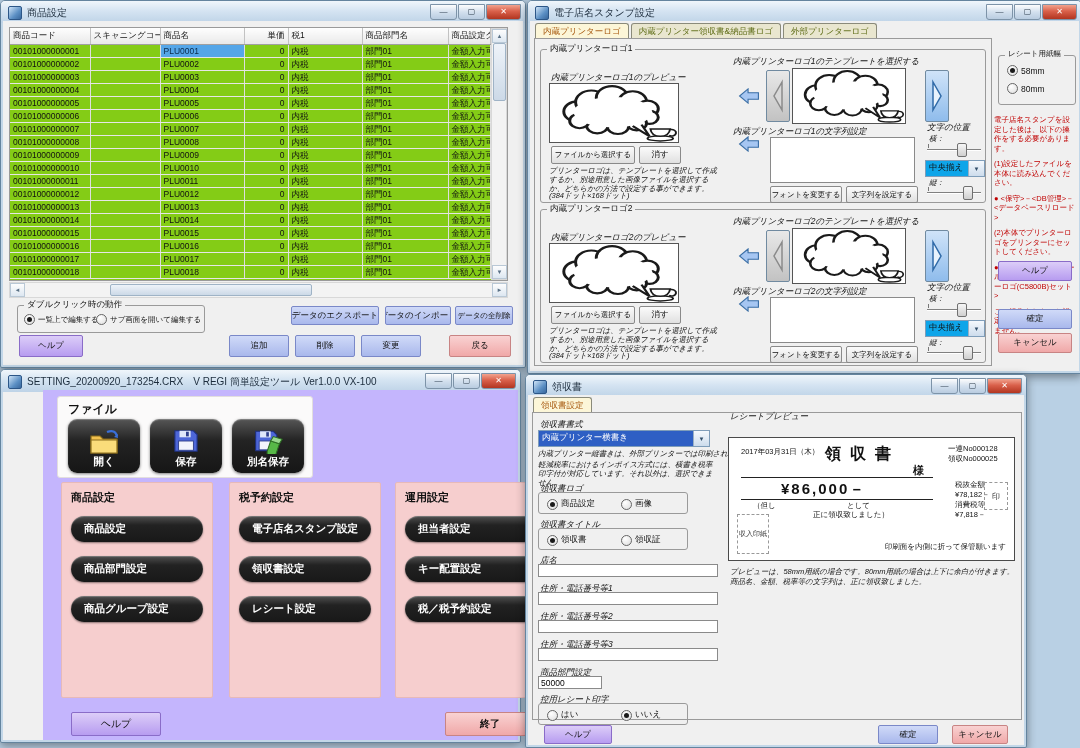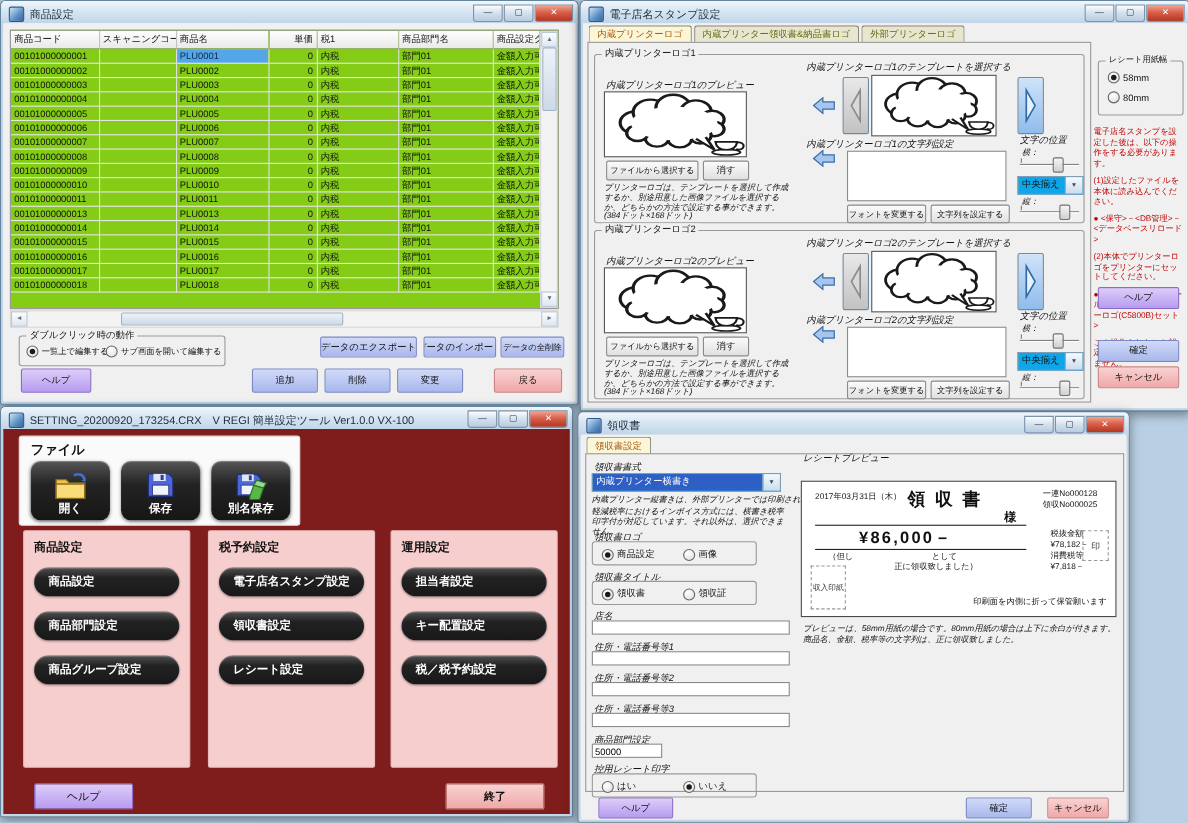--- a/index.html
+++ b/index.html
@@ -78,21 +78,21 @@
   .cloudimg{position:absolute;background:#fff;border:1px solid #555;}
   .navbtn{position:absolute;border:1px solid #708aa0;border-radius:2px;display:flex;align-items:center;justify-content:center;}
   .navbtn.gray{background:linear-gradient(#e8e8e8,#c2c2c2);}
   .navbtn.bluebg{background:linear-gradient(#cfe3f8,#8fbcec);}
   .arrowimg{position:absolute;}
 
   .notice{position:absolute;color:#c00000;font-size:7.5px;line-height:9.5px;}
   .notice div{margin-bottom:6px;}
 
   
-  #win-main .wbody{background:#7f1d1d;}
+  #win-main .wbody{background:#c4b5fd;margin-left:40px;}
   .filegroup{position:absolute;background:#fbfafa;border:1px solid #e2dede;border-radius:3px;}
   .fglabel{position:absolute;top:4px;left:10px;font-size:12px;font-weight:bold;}
   .filebtn{position:absolute;width:72px;height:50px;border-radius:9px;color:#fff;font-size:10.5px;font-weight:bold;
        background:linear-gradient(#565656,#232323 40%,#161616);display:flex;flex-direction:column;
        align-items:center;justify-content:flex-end;padding-bottom:4px;gap:1px;
        box-shadow:0 1px 3px rgba(0,0,0,.5), inset 0 1px 1px rgba(255,255,255,.28);}
   .panel{position:absolute;width:150px;height:214px;background:#f6cece;border:1px solid #e7b9b9;border-radius:2px;}
   .ptitle{font-size:11px;font-weight:bold;margin:7px 0 11px 9px;}
   .pbtns{padding:0 9px;}
   .menubtn{height:26px;border-radius:13px;color:#fff;font-size:10.5px;font-weight:bold;
@@ -284,20 +284,29 @@
             <tr>
               <td>00101000000011</td>
               <td></td>
               <td>PLU0011</td>
               <td class="num">0</td>
               <td>内税</td>
               <td>部門01</td>
               <td>金額入力可</td>
             </tr>
             <tr>
+              <td>00101000000012</td>
+              <td></td>
+              <td>PLU0012</td>
+              <td class="num">0</td>
+              <td>内税</td>
+              <td>部門01</td>
+              <td>金額入力可</td>
+            </tr>
+            <tr>
               <td>00101000000013</td>
               <td></td>
               <td>PLU0013</td>
               <td class="num">0</td>
               <td>内税</td>
               <td>部門01</td>
               <td>金額入力可</td>
             </tr>
             <tr>
               <td>00101000000014</td>

